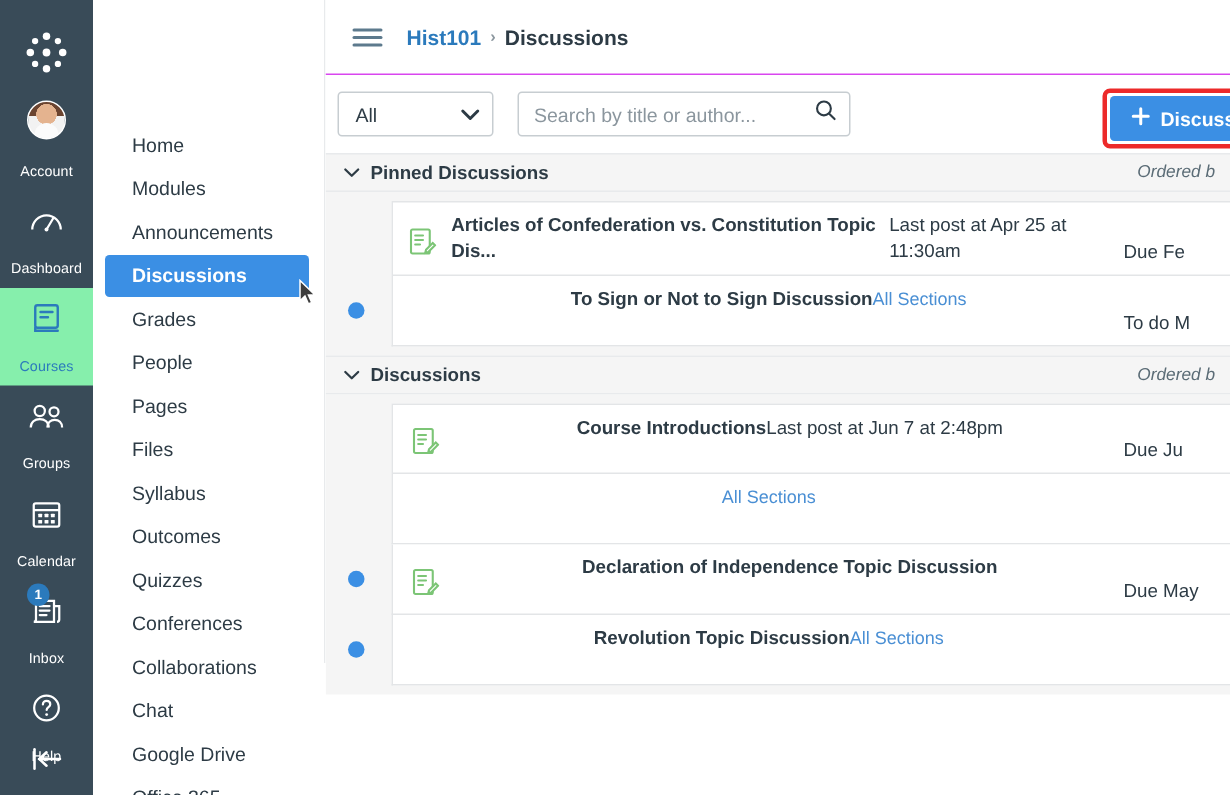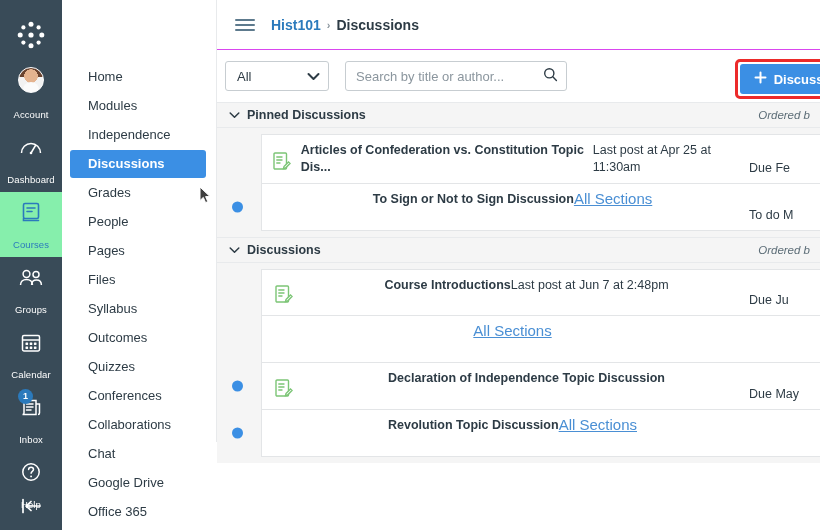--- a/index.html
+++ b/index.html
@@ -54,21 +54,21 @@
   }
   .rail-collapse {
     position: absolute; bottom: 14px; left: 0; width: 62px;
     display: flex; align-items: center; justify-content: center;
   }
 
   
   .coursenav {
     width: 155px; flex: 0 0 155px; height: 442px;
     background: #fff; border-right: 1px solid #e8eaec;
-    padding: 62px 0 0 0;
+    padding: 82px 0 0 0;
   }
   .cn-item {
     display: block; padding: 6px 12px 6px 18px;
     font-size: 13px; line-height: 16px; color: #2d3b45;
     text-decoration: none; border-radius: 3px;
     margin: 1px 10px 1px 8px;
   }
   .cn-item.active { background: #3B8FE4; color: #fff; font-weight: 700; }
 
   
@@ -138,21 +138,21 @@
   }
   .row.first { border-top: 1px solid #e3e5e7; }
   .unread-dot {
     position: absolute; left: -30px; top: 50%; transform: translateY(-50%);
     width: 11px; height: 11px; border-radius: 50%; background: #3B8FE4;
   }
   .row-icon { width: 42px; display: flex; align-items: center; justify-content: center; padding-top: 4px; }
   .row-main { flex: 1 1 auto; padding: 7px 0 7px 0; display: flex; flex-direction: row; justify-content: center; }
   .row-title { font-size: 12.5px; font-weight: 700; color: #2d3b45; line-height: 17px; }
   .row-sub { font-size: 12.5px; color: #2d3b45; line-height: 17px; }
-  .row-link { font-size: 15px; color: #4a8fd4; text-decoration: underline; line-height: 16px; text-align: center; }
+  .row-link { font-size: 12px; color: #4a8fd4; line-height: 16px; text-align: center; }
   .row-right {
     width: 150px; flex: 0 0 150px; display: flex; align-items: flex-end;
     justify-content: flex-start; padding: 0 0 8px 0; font-size: 12.5px; color: #2d3b45;
     white-space: nowrap;
   }
   .row.indent-title .row-main { padding-left: 14px; }
 
   .cursor-arrow { position: absolute; left: 199px; top: 186px; z-index: 40; }
 </style>
 </head>
@@ -263,21 +263,21 @@
       <svg width="26" height="20" viewBox="0 0 26 20" fill="none" stroke="#fff" stroke-width="1.7" stroke-linecap="round">
         <path d="M5 3.5 L5 16.5"></path>
         <path d="M22 10 L8 10 M13 5.5 L8.2 10 L13 14.5"></path>
       </svg>
     </div>
   </nav>
 
   <nav class="coursenav">
     <a class="cn-item">Home</a>
     <a class="cn-item">Modules</a>
-    <a class="cn-item">Independence</a>
+    <a class="cn-item">Announcements</a>
     <a class="cn-item active">Discussions</a>
     <a class="cn-item">Grades</a>
     <a class="cn-item">People</a>
     <a class="cn-item">Pages</a>
     <a class="cn-item">Files</a>
     <a class="cn-item">Syllabus</a>
     <a class="cn-item">Outcomes</a>
     <a class="cn-item">Quizzes</a>
     <a class="cn-item">Conferences</a>
     <a class="cn-item">Collaborations</a>

